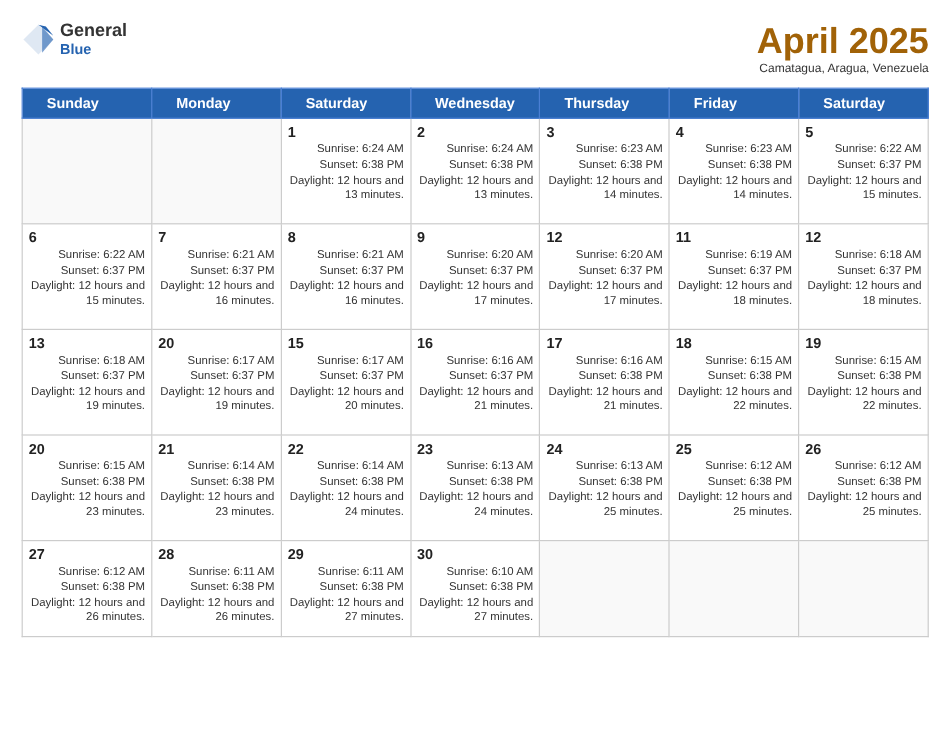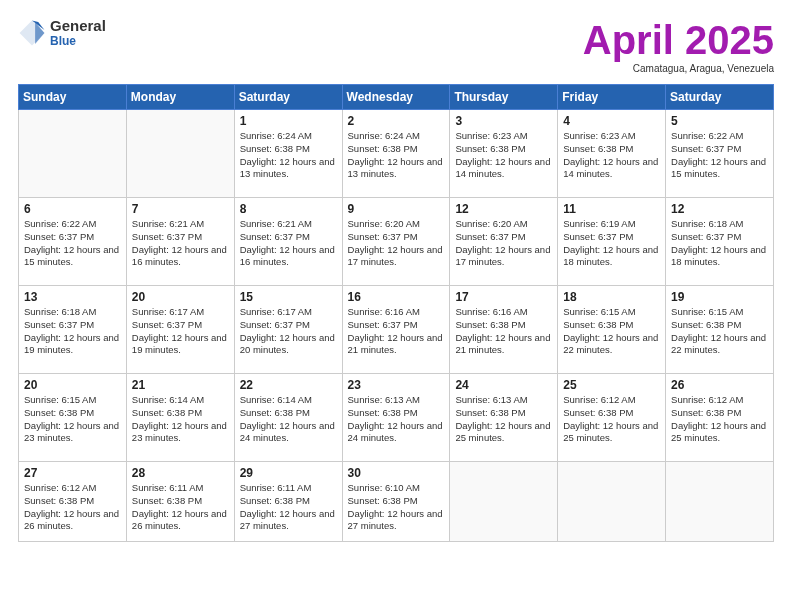--- a/index.html
+++ b/index.html
@@ -44,41 +44,41 @@
       color: #2563b0;
     }
     .logo-icon {
       width: 28px;
       height: 28px;
     }
     .title-block {
       text-align: right;
     }
     .main-title {
-      font-size: 40px;
-      font-weight: bold;
-      color: #a21caf;
+      font-size: 30px;
+      font-weight: bold;
+      color: #a16207;
     }
     .subtitle {
       font-size: 10px;
       color: #333;
     }
     .calendar {
       flex: 1;
       border: 1px solid #ccc;
       border-collapse: collapse;
       width: 100%;
       table-layout: fixed;
     }
     .calendar th {
       background: #2563b0;
       color: #fff;
       font-size: 12px;
       font-weight: bold;
-      padding: 5px 4px;
+      padding: 5px 20px;
       text-align: left;
       border: 1px solid #4a7fd4;
     }
     .calendar td {
       border: 1px solid #ccc;
       vertical-align: top;
       padding: 4px 5px;
       font-size: 10px;
       color: #333;
       height: 88px;
@@ -87,20 +87,21 @@
       font-size: 12px;
       font-weight: bold;
       color: #222;
       display: block;
       margin-bottom: 2px;
     }
     .day-info {
       font-size: 9.5px;
       color: #333;
       line-height: 1.35;
+      text-align: right;
     }
     .empty { background: #f9f9f9; }
     tr:last-child td { height: 80px; }
   </style>
 </head>
 <body>
 
 <div class="page">
   <div class="header">
     <div class="logo">

